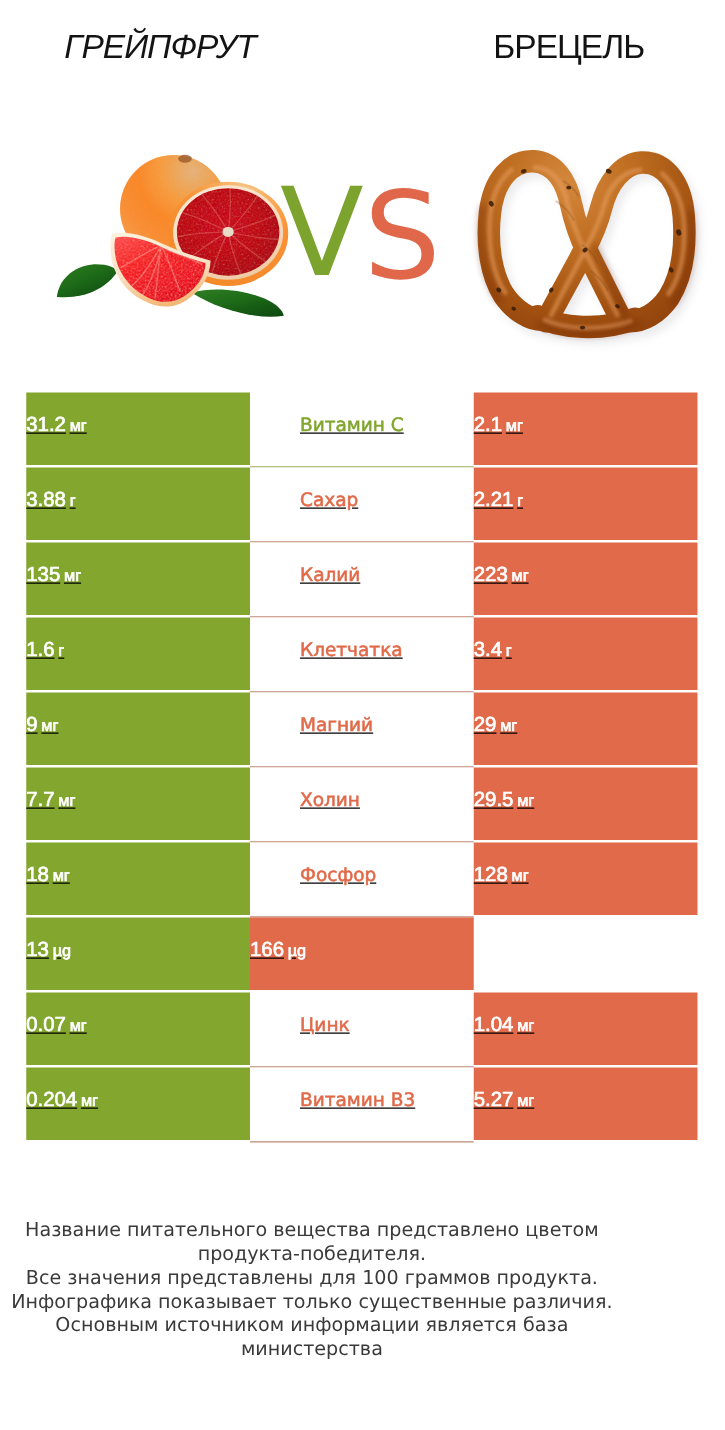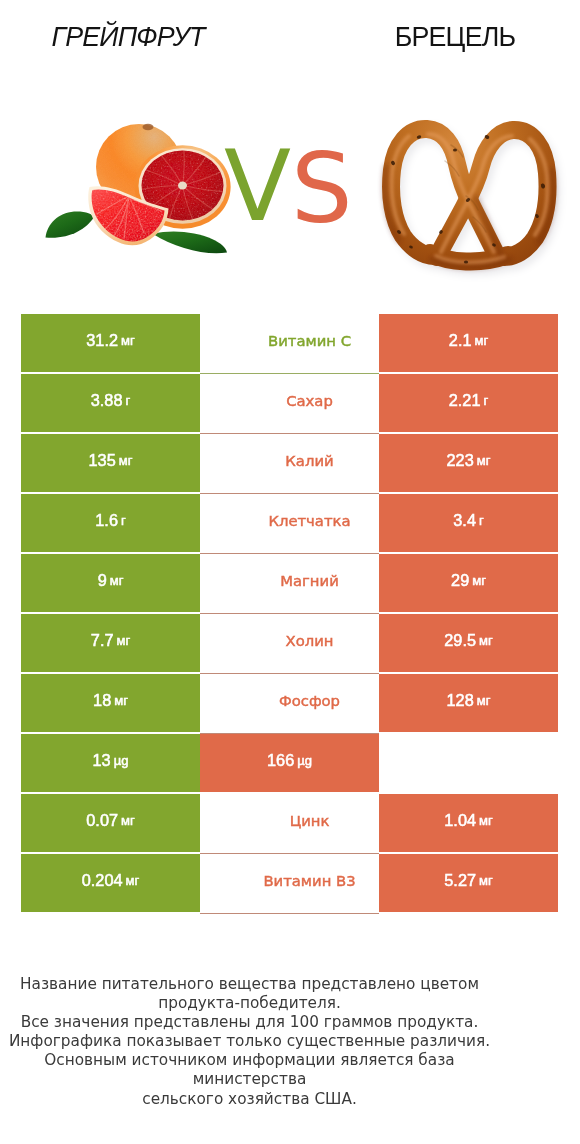--- a/index.html
+++ b/index.html
@@ -17,21 +17,21 @@
   .title.left{left:1px;width:254px;font-style:italic;}
   .title.right{left:328px;width:254px;}
 
   
   .hero{position:absolute;left:0;top:0;width:580px;height:300px;}
   .hero svg{position:absolute;left:0;top:0;}
 
   
   .table{position:absolute;left:21px;top:314px;width:537px;}
   .row{display:flex;height:58px;margin-bottom:2px;}
-  .cell{display:flex;align-items:center;justify-content:center;box-sizing:border-box;}
+  .cell{display:flex;align-items:center;box-sizing:border-box;text-decoration:underline;}
   .cell .val,.cell .unit{line-height:17px;position:relative;top:-3px;}
   .cL{width:179px;background:#82a62e;}
   .cM{width:179px;background:#ffffff;align-items:center;height:60px;margin-top:0;}
   .cR{width:179px;background:#e06a49;}
   .val{font-family:"Liberation Sans",sans-serif;font-weight:400;font-size:16.3px;color:#fff;-webkit-text-stroke:0.55px #fff;}
   .unit{font-family:"Liberation Sans",sans-serif;font-weight:400;font-size:13px;color:#fff;-webkit-text-stroke:0.55px #fff;margin-left:3px;}
   .lbl{font-family:"DejaVu Sans",sans-serif;font-weight:400;font-size:14.8px;line-height:17px;position:relative;top:-3px;margin-left:40px;}
 
   
   .note{position:absolute;left:0;top:975px;width:499px;text-align:center;
@@ -343,16 +343,15 @@
       </div>
     </div>
   </div>
 
   <div class="note">
     <div>Название питательного вещества представлено цветом</div>
     <div>продукта-победителя.</div>
     <div>Все значения представлены для 100 граммов продукта.</div>
     <div>Инфографика показывает только существенные различия.</div>
     <div>Основным источником информации является база министерства</div>
-    <div>сельского хозяйства США.</div>
   </div>
 
 </div>
 
 </body></html>

